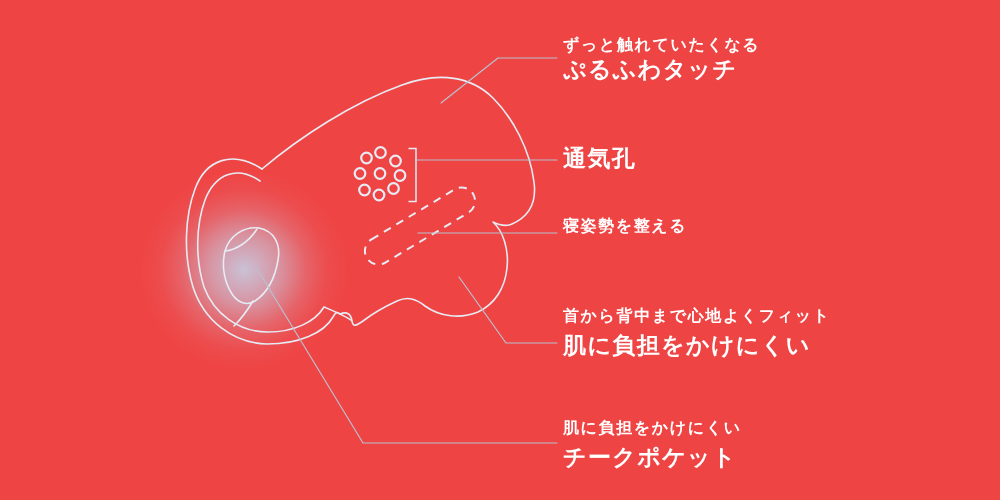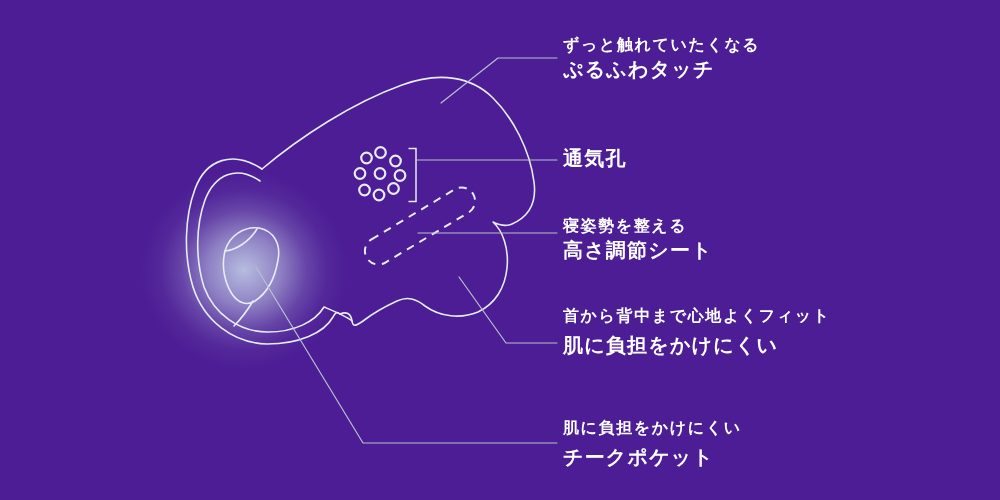--- a/index.html
+++ b/index.html
@@ -5,42 +5,42 @@
   html, body {
     margin: 0;
     padding: 0;
     background: #21344F;
     font-family: "Liberation Sans", "DejaVu Sans", sans-serif;
   }
   .stage {
     position: relative;
     width: 1000px;
     height: 500px;
-    background: #4c1d95;
+    background: #ef4444;
     overflow: hidden;
   }
   .diagram-svg {
     position: absolute;
     inset: 0;
     display: block;
   }
   .label {
     position: absolute;
     left: 563px;
     color: #FFFFFF;
     white-space: nowrap;
   }
   .label .sub {
     font-size: 16px;
     line-height: 19px;
     font-weight: 700;
     letter-spacing: 0.10em;
   }
   .label .ttl {
-    font-size: 20px;
+    font-size: 23px;
     line-height: 30px;
     font-weight: 700;
     letter-spacing: 0.06em;
   }
   .mt5 { margin-top: 5px; }
   .lbl-soft-touch   { top: 35px; }
   .lbl-vent         { top: 143px; }
   .lbl-neck         { top: 216px; }
   .lbl-relax        { top: 306px; }
   .lbl-cheek        { top: 418px; }
@@ -136,21 +136,20 @@
     <div class="sub">ずっと触れていたくなる</div>
     <div class="ttl">ぷるふわタッチ</div>
   </div>
 
   <div class="label lbl-vent">
     <div class="ttl">通気孔</div>
   </div>
 
   <div class="label lbl-neck">
     <div class="sub">寝姿勢を整える</div>
-    <div class="ttl">高さ調節シート</div>
   </div>
 
   <div class="label lbl-relax">
     <div class="sub">首から背中まで心地よくフィット</div>
     <div class="ttl mt5">肌に負担をかけにくい</div>
   </div>
 
   <div class="label lbl-cheek">
     <div class="sub">肌に負担をかけにくい</div>
     <div class="ttl mt5">チークポケット</div>

